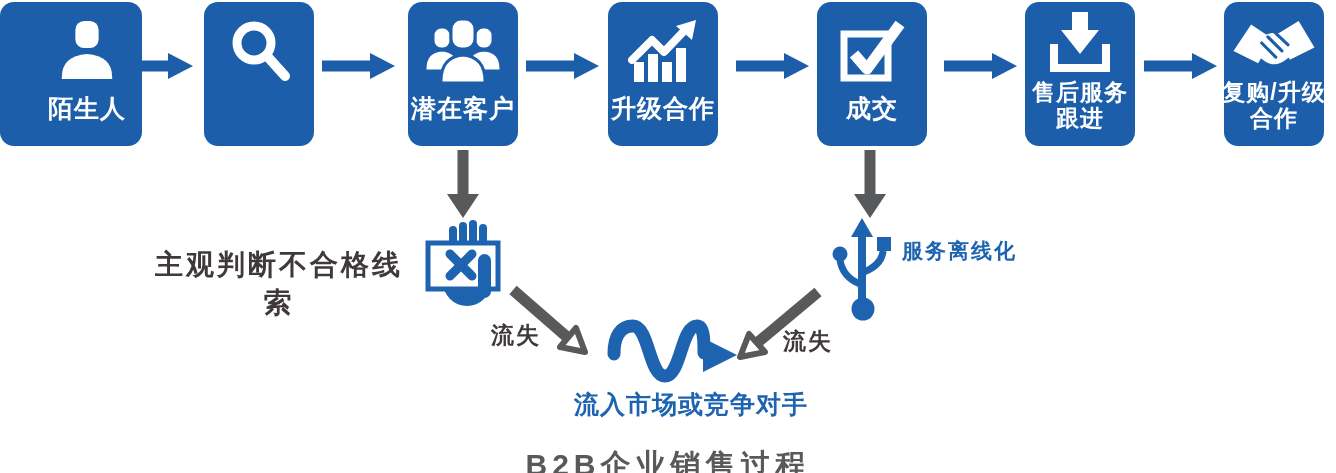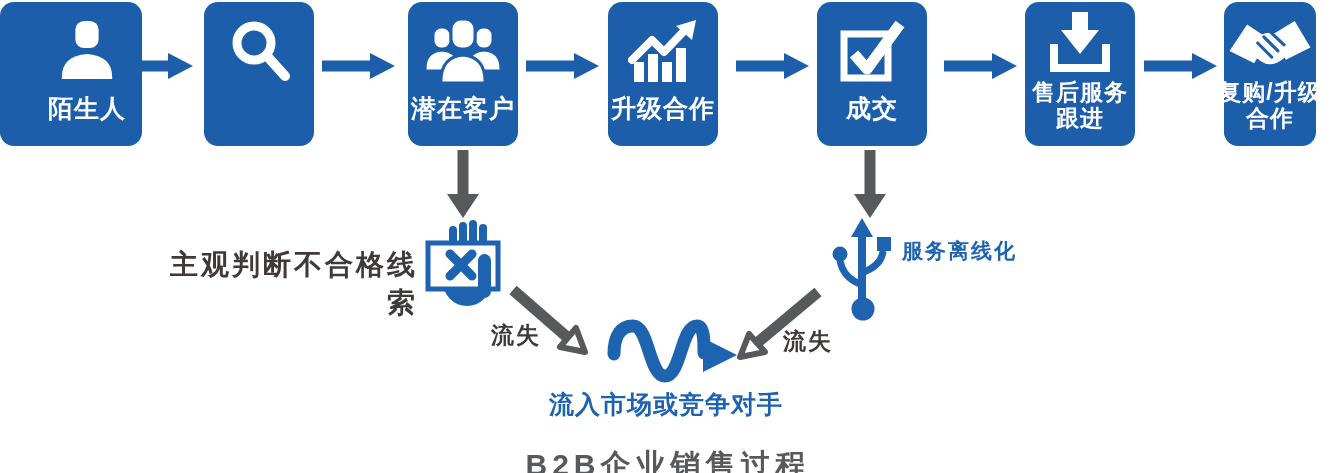--- a/index.html
+++ b/index.html
@@ -23,26 +23,26 @@
   .f-white{fill:#fff;}
   .s-white{stroke:#fff;fill:none;}
   .f-blue{fill:var(--blue);}
   .s-blue{stroke:var(--blue);fill:none;}
   .f-ann{fill:var(--ann-blue);}
   .s-ann{stroke:var(--ann-blue);fill:none;}
   .f-gray{fill:var(--gray);}
   .s-gray{stroke:var(--gray);fill:none;}
   .txt-dark{color:var(--dark);font-weight:bold;}
   .txt-blue{color:var(--ann-blue);font-weight:bold;}
-  .reject-label{left:140px;top:246px;width:278px;text-align:right;font-size:28px;letter-spacing:3px;}
+  .reject-label{left:140px;top:246px;width:278px;text-align:center;font-size:28px;letter-spacing:3px;}
   .offline-label{left:902px;top:237px;font-size:21px;letter-spacing:2px;}
   .churn{font-size:23px;letter-spacing:2px;}
   .churn-left{left:491px;top:320px;}
   .churn-right{left:783px;top:326px;}
-  .market-label{left:541px;top:388px;width:250px;text-align:center;font-size:25px;letter-spacing:1px;}
+  .market-label{left:574px;top:388px;width:250px;text-align:left;font-size:25px;letter-spacing:1px;}
   .diagram-title{left:0;right:0;top:445px;text-align:center;font-size:30px;letter-spacing:5px;color:var(--gray);font-weight:bold;}
 </style>
 </head>
 <body>
 
 <div class="canvas" style="--blue: #1c5ea9; --ann-blue: #1e63b0; --gray: #58595b; --dark: #3f3a39;">
 
   <div class="stage" style="left:0;padding-left:32px;">
     <span class="icon">
       <svg width="62" height="66" viewBox="0 0 64 66">
@@ -108,21 +108,21 @@
   <div class="stage" style="left:817px;">
     <span class="icon">
       <svg width="68" height="66" viewBox="0 0 68 66">
         <rect class="s-white" x="6" y="16" width="44" height="44" stroke-width="7"></rect>
         <path class="s-white" d="M16 36 L29 51 L62 6" stroke-width="11" stroke-linejoin="round"></path>
       </svg>
     </span>
     <span class="label">成交</span>
   </div>
 
-  <div class="stage two" style="left:1224px;width:92px;">
+  <div class="stage two" style="left:1224px;width:100px;">
     <span class="icon">
       <svg width="88" height="64" viewBox="0 0 100 70">
         <g class="f-white">
           <path d="M4 44 L24 14 L48 30 L32 58 Z"></path>
           <path d="M96 40 L78 10 L52 26 L68 54 Z"></path>
           <path d="M28 34 Q50 14 68 32 Q78 42 66 52 Q52 64 40 56 Q26 48 28 34 Z"></path>
         </g>
         <g class="s-blue" stroke-width="3.5" stroke-linecap="round">
           <path d="M50 22 L66 37"></path>
           <path d="M43 28 L59 44"></path>

